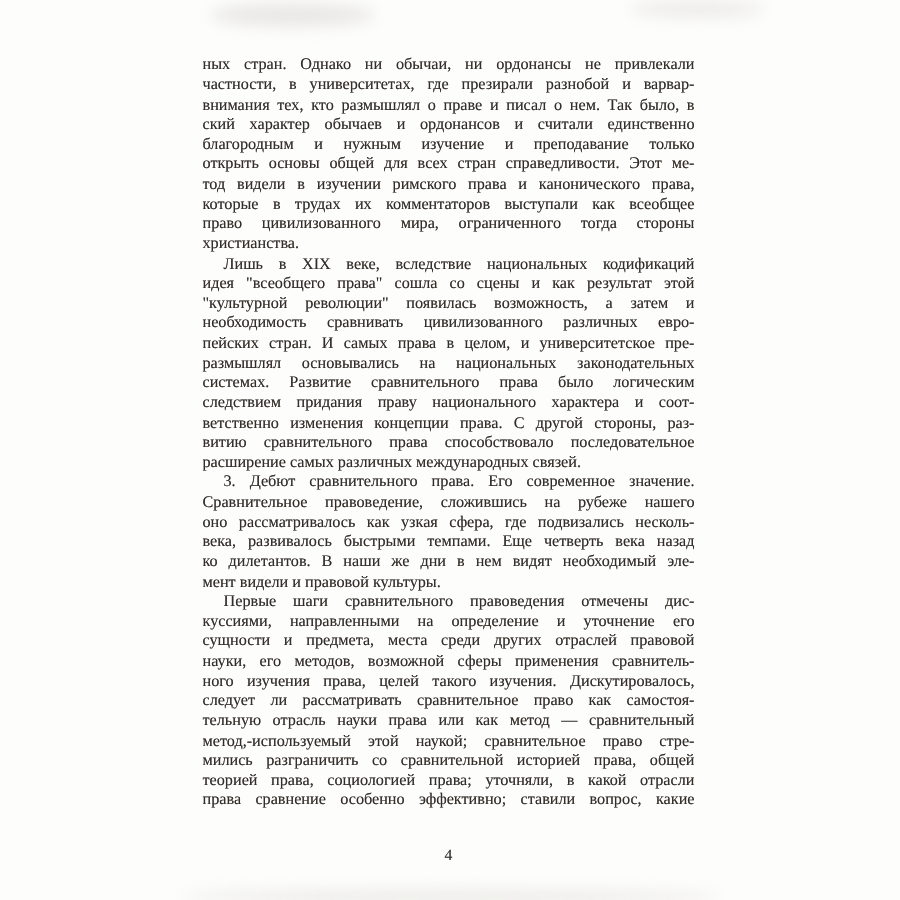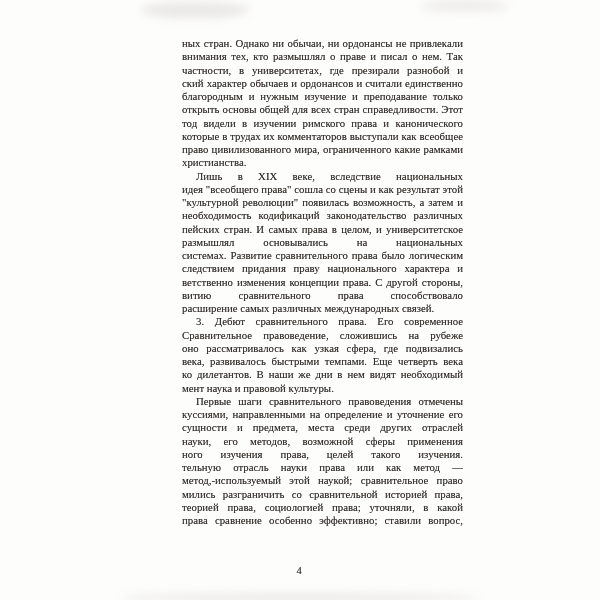--- a/index.html
+++ b/index.html
@@ -25,21 +25,20 @@
     font-size: 10.8px;
     line-height: 13.26px;
     color: #332e29;
     text-shadow: 0 0 0.35px rgba(51, 46, 41, 0.55);
   }
   .line {
     text-align: justify;
     text-align-last: justify;
     max-height: 13.26px;
     overflow: hidden;
-    margin-left: 47px;
   }
   .line.indent { text-indent: 14px; }
   .line.plain  { text-align-last: left; }
   .page-number {
     position: absolute;
     left: 135px;
     top: 565px;
     width: 328px;
     text-align: center;
     font-size: 10.5px;
@@ -68,51 +67,52 @@
 </head>
 <body>
 
 <div class="page">
   <div class="smudge smudge-top-left"></div>
   <div class="smudge smudge-top-right"></div>
   <div class="smudge smudge-bottom"></div>
 
   <div class="text-block">
       <div class="line">ных стран. Однако ни обычаи, ни ордонансы не привлекали</div>
+      <div class="line">частности, в университетах, где презирали разнобой и варвар-</div>
       <div class="line">внимания тех, кто размышлял о праве и писал о нем. Так было, в</div>
-      <div class="line">частности, в университетах, где презирали разнобой и варвар-</div>
       <div class="line">ский характер обычаев и ордонансов и считали единственно</div>
       <div class="line">благородным и нужным изучение и преподавание только</div>
       <div class="line">открыть основы общей для всех стран справедливости. Этот ме-</div>
       <div class="line">тод видели в изучении римского права и канонического права,</div>
       <div class="line">которые в трудах их комментаторов выступали как всеобщее</div>
-      <div class="line">право цивилизованного мира, ограниченного какие рамками</div>
+      <div class="line">право цивилизованного мира, ограниченного тогда стороны</div>
       <div class="line plain">христианства.</div>
       <div class="line indent">Лишь в XIX веке, вследствие национальных кодификаций</div>
       <div class="line">идея "всеобщего права" сошла со сцены и как результат этой</div>
       <div class="line">"культурной революции" появилась возможность, а затем и</div>
-      <div class="line">необходимость кодификаций законодательство различных евро-</div>
+      <div class="line">необходимость сравнивать цивилизованного различных евро-</div>
       <div class="line">пейских стран. И самых права в целом, и университетское пре-</div>
       <div class="line">размышлял основывались на национальных законодательных</div>
       <div class="line">системах. Развитие сравнительного права было логическим</div>
       <div class="line">следствием придания праву национального характера и соот-</div>
       <div class="line">ветственно изменения концепции права. С другой стороны, раз-</div>
       <div class="line">витию сравнительного права способствовало последовательное</div>
       <div class="line plain">расширение самых различных международных связей.</div>
       <div class="line indent">3. Дебют сравнительного права. Его современное значение.</div>
       <div class="line">Сравнительное правоведение, сложившись на рубеже нашего</div>
       <div class="line">оно рассматривалось как узкая сфера, где подвизались несколь-</div>
       <div class="line">века, развивалось быстрыми темпами. Еще четверть века назад</div>
       <div class="line">ко дилетантов. В наши же дни в нем видят необходимый эле-</div>
-      <div class="line plain">мент наука и правовой культуры.</div>
+      <div class="line plain">мент видели и правовой культуры.</div>
       <div class="line indent">Первые шаги сравнительного правоведения отмечены дис-</div>
       <div class="line">куссиями, направленными на определение и уточнение его</div>
       <div class="line">сущности и предмета, места среди других отраслей правовой</div>
       <div class="line">науки, его методов, возможной сферы применения сравнитель-</div>
       <div class="line">ного изучения права, целей такого изучения. Дискутировалось,</div>
+      <div class="line">следует ли рассматривать сравнительное право как самостоя-</div>
       <div class="line">тельную отрасль науки права или как метод — сравнительный</div>
       <div class="line">метод,-используемый этой наукой; сравнительное право стре-</div>
       <div class="line">мились разграничить со сравнительной историей права, общей</div>
       <div class="line">теорией права, социологией права; уточняли, в какой отрасли</div>
       <div class="line">права сравнение особенно эффективно; ставили вопрос, какие</div>
     </div>
 
   <div class="page-number">4</div>
 </div>
 

